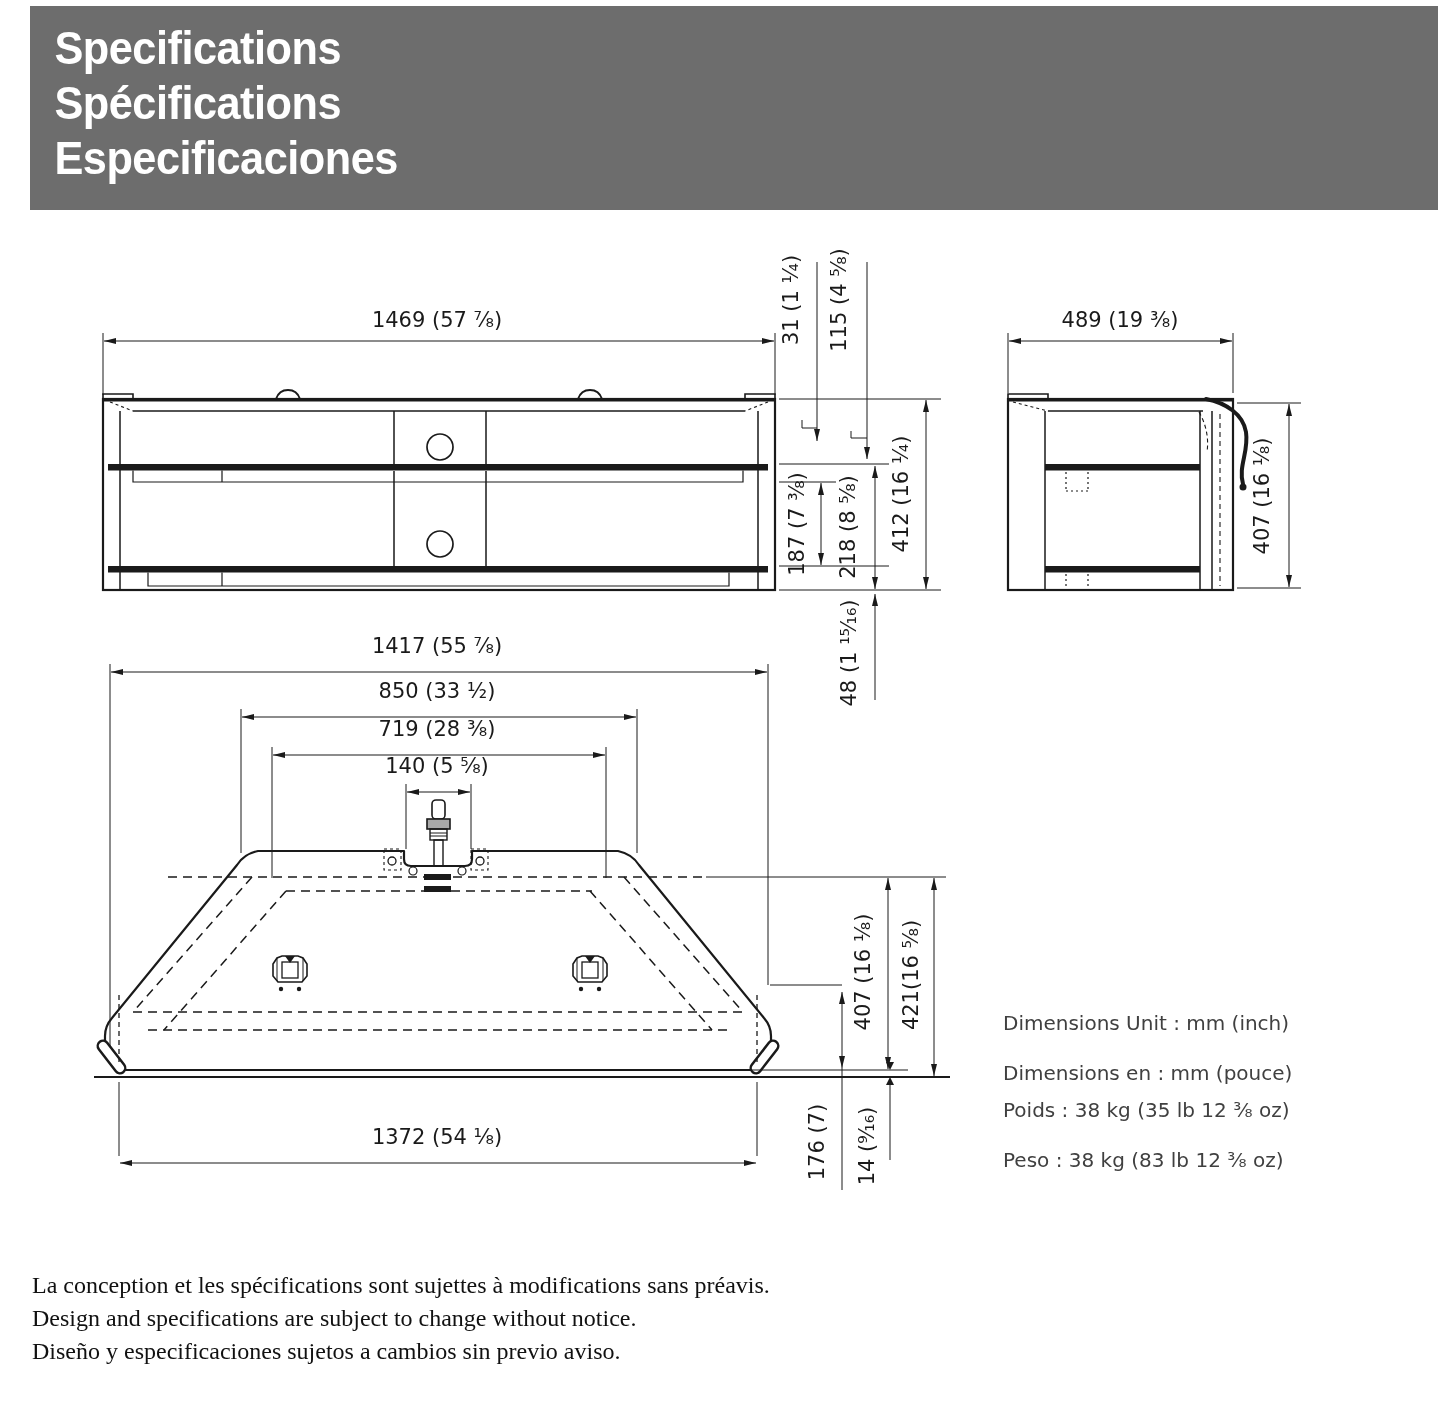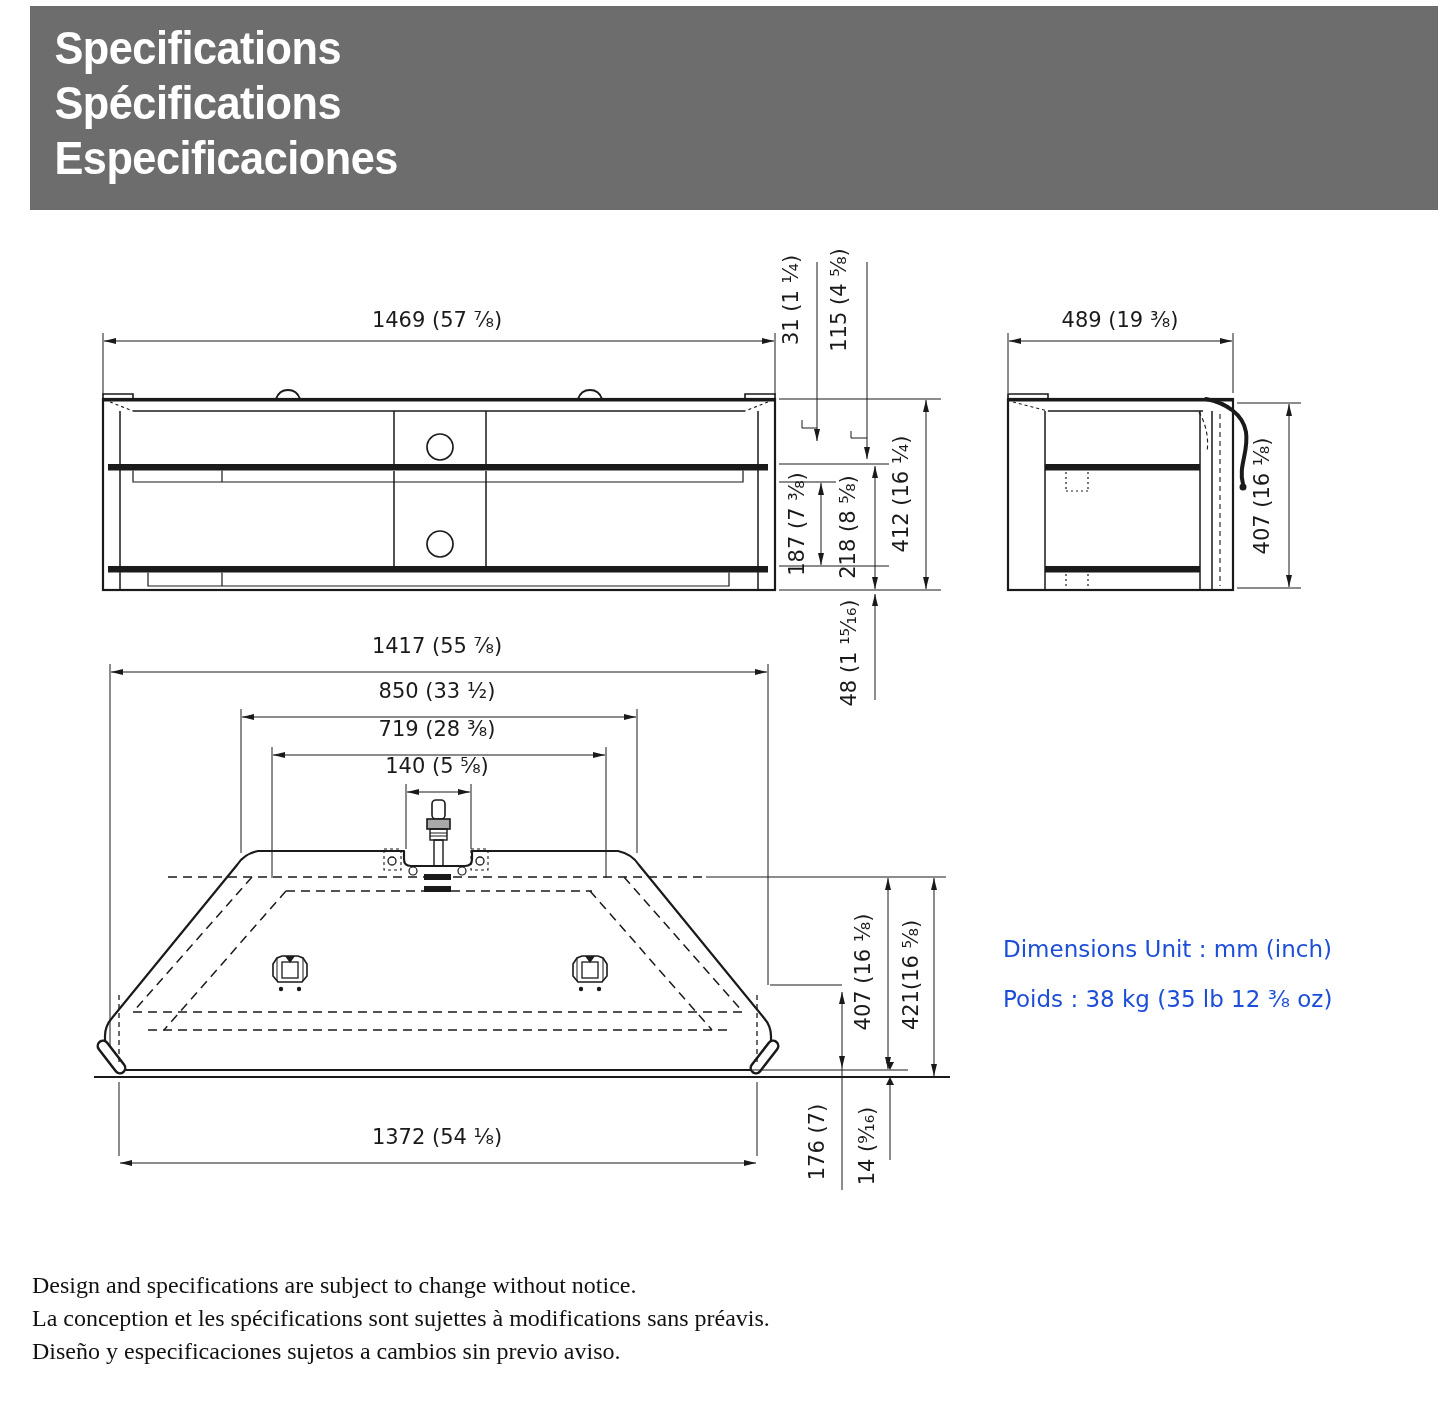--- a/index.html
+++ b/index.html
@@ -4,21 +4,21 @@
 <style>
   html,body{margin:0;padding:0;background:#ffffff;}
   .page{position:relative;width:1440px;height:1406px;background:#ffffff;overflow:hidden;
         font-family:"DejaVu Sans",sans-serif;}
   .hdr{position:absolute;left:30px;top:6px;width:1408px;height:204px;background:#6d6d6d;}
   .hdr-inner{padding:15px 0 0 26px;transform:scaleX(0.94);transform-origin:left top;}
   .hdr-inner div{color:#ffffff;font-size:46px;font-weight:bold;line-height:55px;
         font-family:"Liberation Sans","DejaVu Sans",sans-serif;letter-spacing:-0.5px;}
   svg.diagram{position:absolute;left:0;top:0;width:1440px;height:1406px;}
   svg text{font-family:"DejaVu Sans",sans-serif;font-size:21px;fill:#1a1a1a;}
-  .info{position:absolute;left:1003px;top:931px;color:#1d4ed8;font-size:23px;line-height:37px;}
+  .info{position:absolute;left:1003px;top:1005px;color:#404040;font-size:20px;line-height:37px;}
   .info .grp{margin-bottom:13px;}
   .foot{position:absolute;left:32px;top:1269px;color:#111;
         font-family:"Liberation Serif","DejaVu Serif",serif;font-size:24px;line-height:33px;}
 </style>
 </head>
 <body>
 
 <div class="page">
 
   <div class="hdr">
@@ -207,25 +207,27 @@
       <line x1="120" y1="1163" x2="756" y2="1163" marker-start="url(#ar)" marker-end="url(#ar)" stroke-width="1.2"></line>
       <path d="M119,1082 V1156 M757,1082 V1156" stroke-width="1"></path>
     </g>
   </svg>
 
   <div class="info">
     <div class="grp">
       <div>Dimensions Unit : mm (inch)</div>
     </div>
     <div class="grp">
+      <div>Dimensions en : mm (pouce)</div>
       <div>Poids : 38 kg (35 lb 12 ³⁄₈ oz)</div>
     </div>
     <div class="grp">
+      <div>Peso : 38 kg (83 lb 12 ³⁄₈ oz)</div>
     </div>
   </div>
 
   <div class="foot">
+    <div>La conception et les spécifications sont sujettes à modifications sans préavis.</div>
     <div>Design and specifications are subject to change without notice.</div>
-    <div>La conception et les spécifications sont sujettes à modifications sans préavis.</div>
     <div>Diseño y especificaciones sujetos a cambios sin previo aviso.</div>
   </div>
 
 </div>
 
 </body></html>

